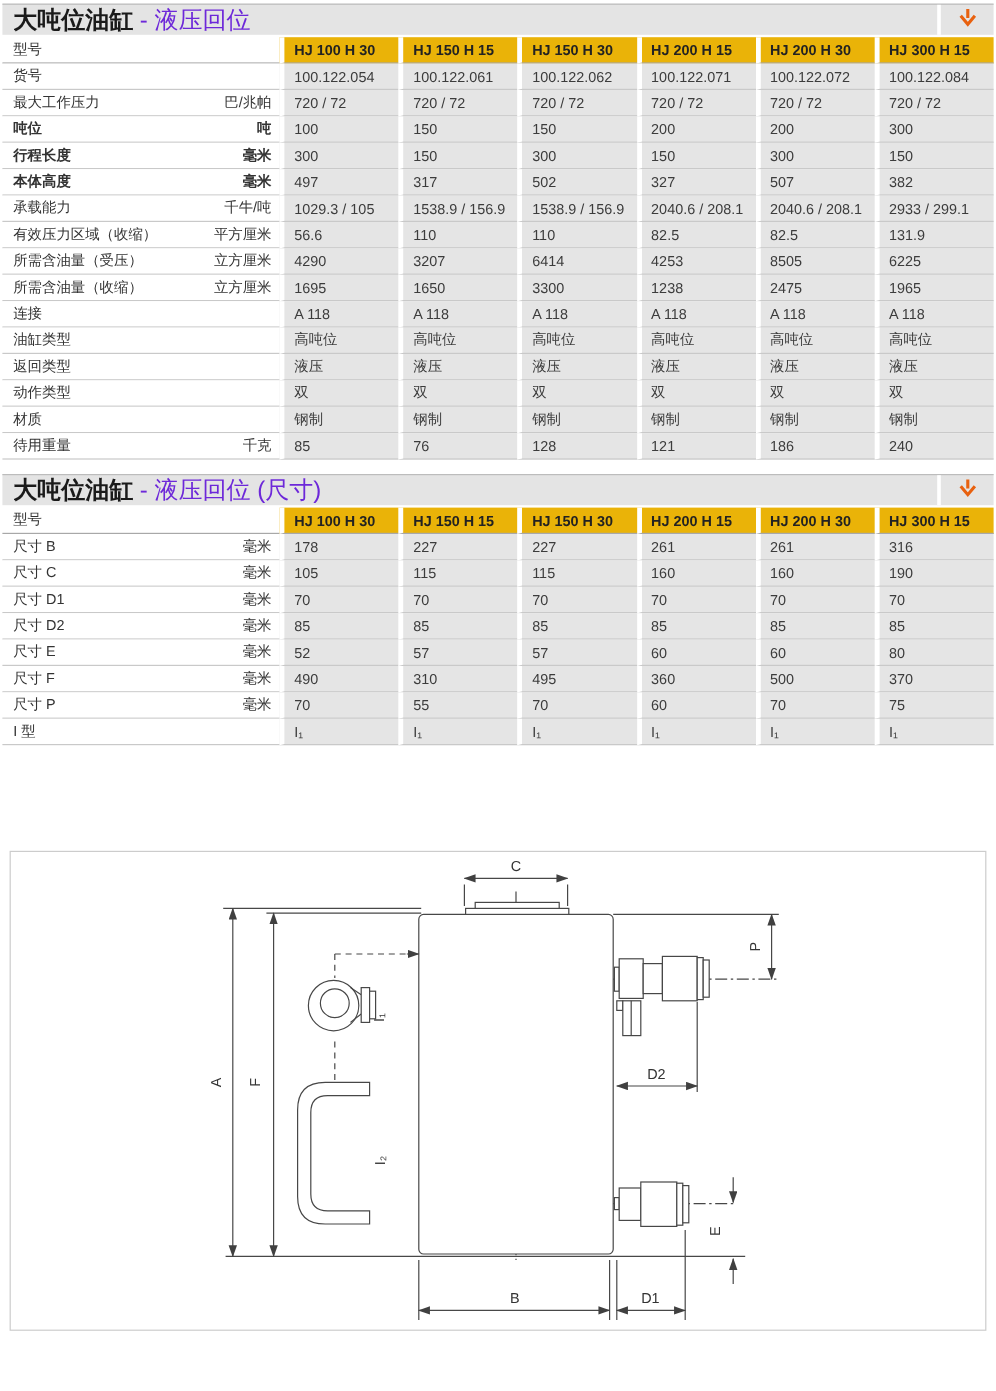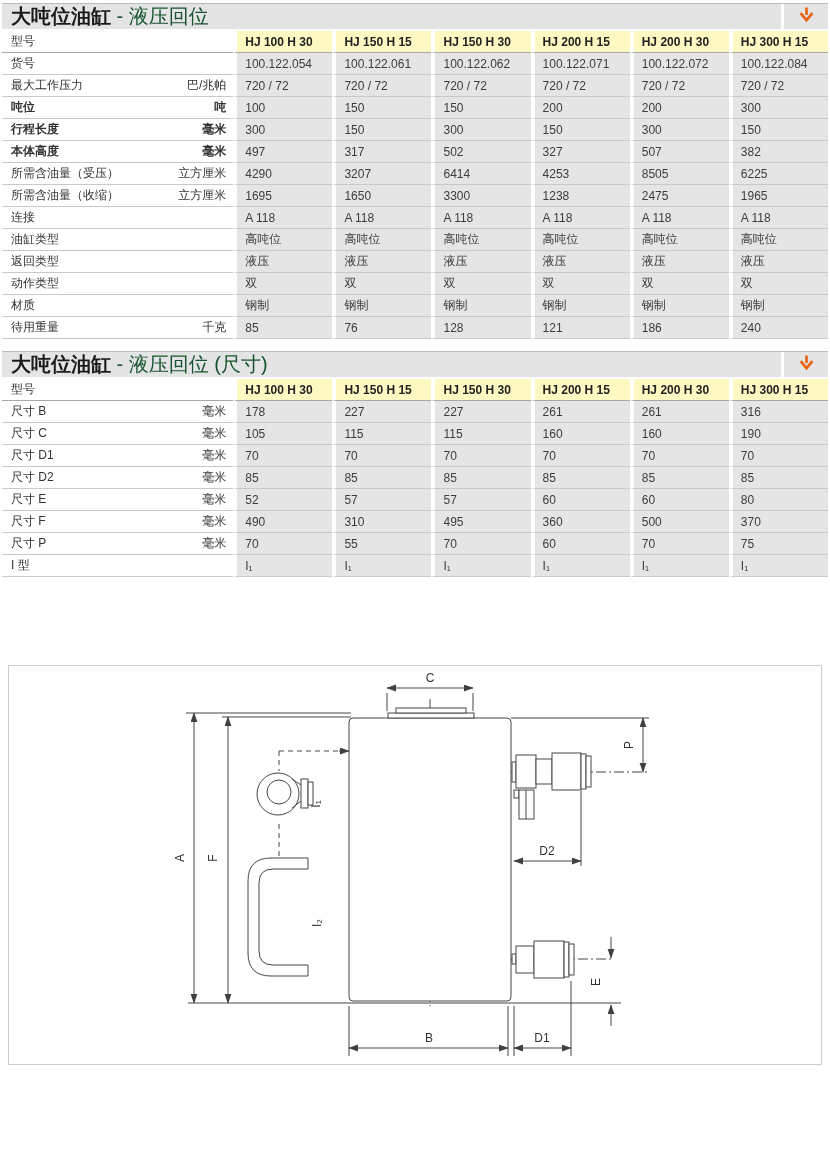--- a/index.html
+++ b/index.html
@@ -4,30 +4,30 @@
 <style>
   html,body{margin:0;padding:0;background:#fff;}
   body{width:830px;height:1159px;overflow:hidden;
        font-family:"Liberation Sans","DejaVu Sans",sans-serif;color:#333;}
   .page{padding-top:3px;}
   
   .secbar{height:25px;margin:0 2px;background:#e4e4e4;border-top:1px solid #bcbcbc;
           display:flex;align-items:stretch;}
   .sectitle{flex:1;display:flex;align-items:center;padding-left:9px;
             font-size:20px;font-weight:bold;color:#1a1a1a;white-space:pre;}
-  .sectitle .rest{font-weight:normal;color:#14532d;}
+  .sectitle .rest{font-weight:normal;color:#6d28d9;}
   .dlcell{width:44px;border-left:3px solid #fff;display:flex;align-items:center;justify-content:center;cursor:pointer;}
   
   table{border-collapse:separate;border-spacing:0;table-layout:fixed;
         width:826px;margin:2px 2px 0 2px;font-size:12px;color:#333;}
   th,td{height:21px;padding:0;overflow:hidden;white-space:nowrap;}
   th{font-size:12px;}
   th.lblh{background:#fff;border-bottom:1px solid #a8a8a8;text-align:left;
           font-weight:normal;padding-left:9px;}
-  th.model{background:#fef9c3;border-bottom:1px solid #a8a8a8;border-left:4px solid #fff;
+  th.model{background:#eab308;border-bottom:1px solid #a8a8a8;border-left:4px solid #fff;
            text-align:left;font-weight:bold;padding-left:8px;color:#222;}
   td.lbl{background:#fff;border-bottom:1px solid #c9c9c9;}
   td.lbl .in{display:flex;justify-content:space-between;align-items:flex-start;
              padding:0 7px 0 9px;}
   td.val{background:#e5e5e5;border-bottom:1px solid #c9c9c9;border-left:4px solid #fff;
          padding-left:8px;color:#3c3c3c;}
   tr.boldrow td.lbl .in{font-weight:bold;}
   .t2{margin-top:12px;}
   
   .figure{margin:88px 8px 0 8px;border:1px solid #ccc;background:#fff;height:398px;}
@@ -139,20 +139,48 @@
           <td class="val">497</td>
           <td class="val">317</td>
           <td class="val">502</td>
           <td class="val">327</td>
           <td class="val">507</td>
           <td class="val">382</td>
         </tr>
         <tr>
           <td class="lbl">
             <div class="in">
+              <span>承载能力</span>
+              <span>千牛/吨</span>
+            </div>
+          </td>
+          <td class="val">1029.3 / 105</td>
+          <td class="val">1538.9 / 156.9</td>
+          <td class="val">1538.9 / 156.9</td>
+          <td class="val">2040.6 / 208.1</td>
+          <td class="val">2040.6 / 208.1</td>
+          <td class="val">2933 / 299.1</td>
+        </tr>
+        <tr>
+          <td class="lbl">
+            <div class="in">
+              <span>有效压力区域（收缩）</span>
+              <span>平方厘米</span>
+            </div>
+          </td>
+          <td class="val">56.6</td>
+          <td class="val">110</td>
+          <td class="val">110</td>
+          <td class="val">82.5</td>
+          <td class="val">82.5</td>
+          <td class="val">131.9</td>
+        </tr>
+        <tr>
+          <td class="lbl">
+            <div class="in">
               <span>所需含油量（受压）</span>
               <span>立方厘米</span>
             </div>
           </td>
           <td class="val">4290</td>
           <td class="val">3207</td>
           <td class="val">6414</td>
           <td class="val">4253</td>
           <td class="val">8505</td>
           <td class="val">6225</td>

